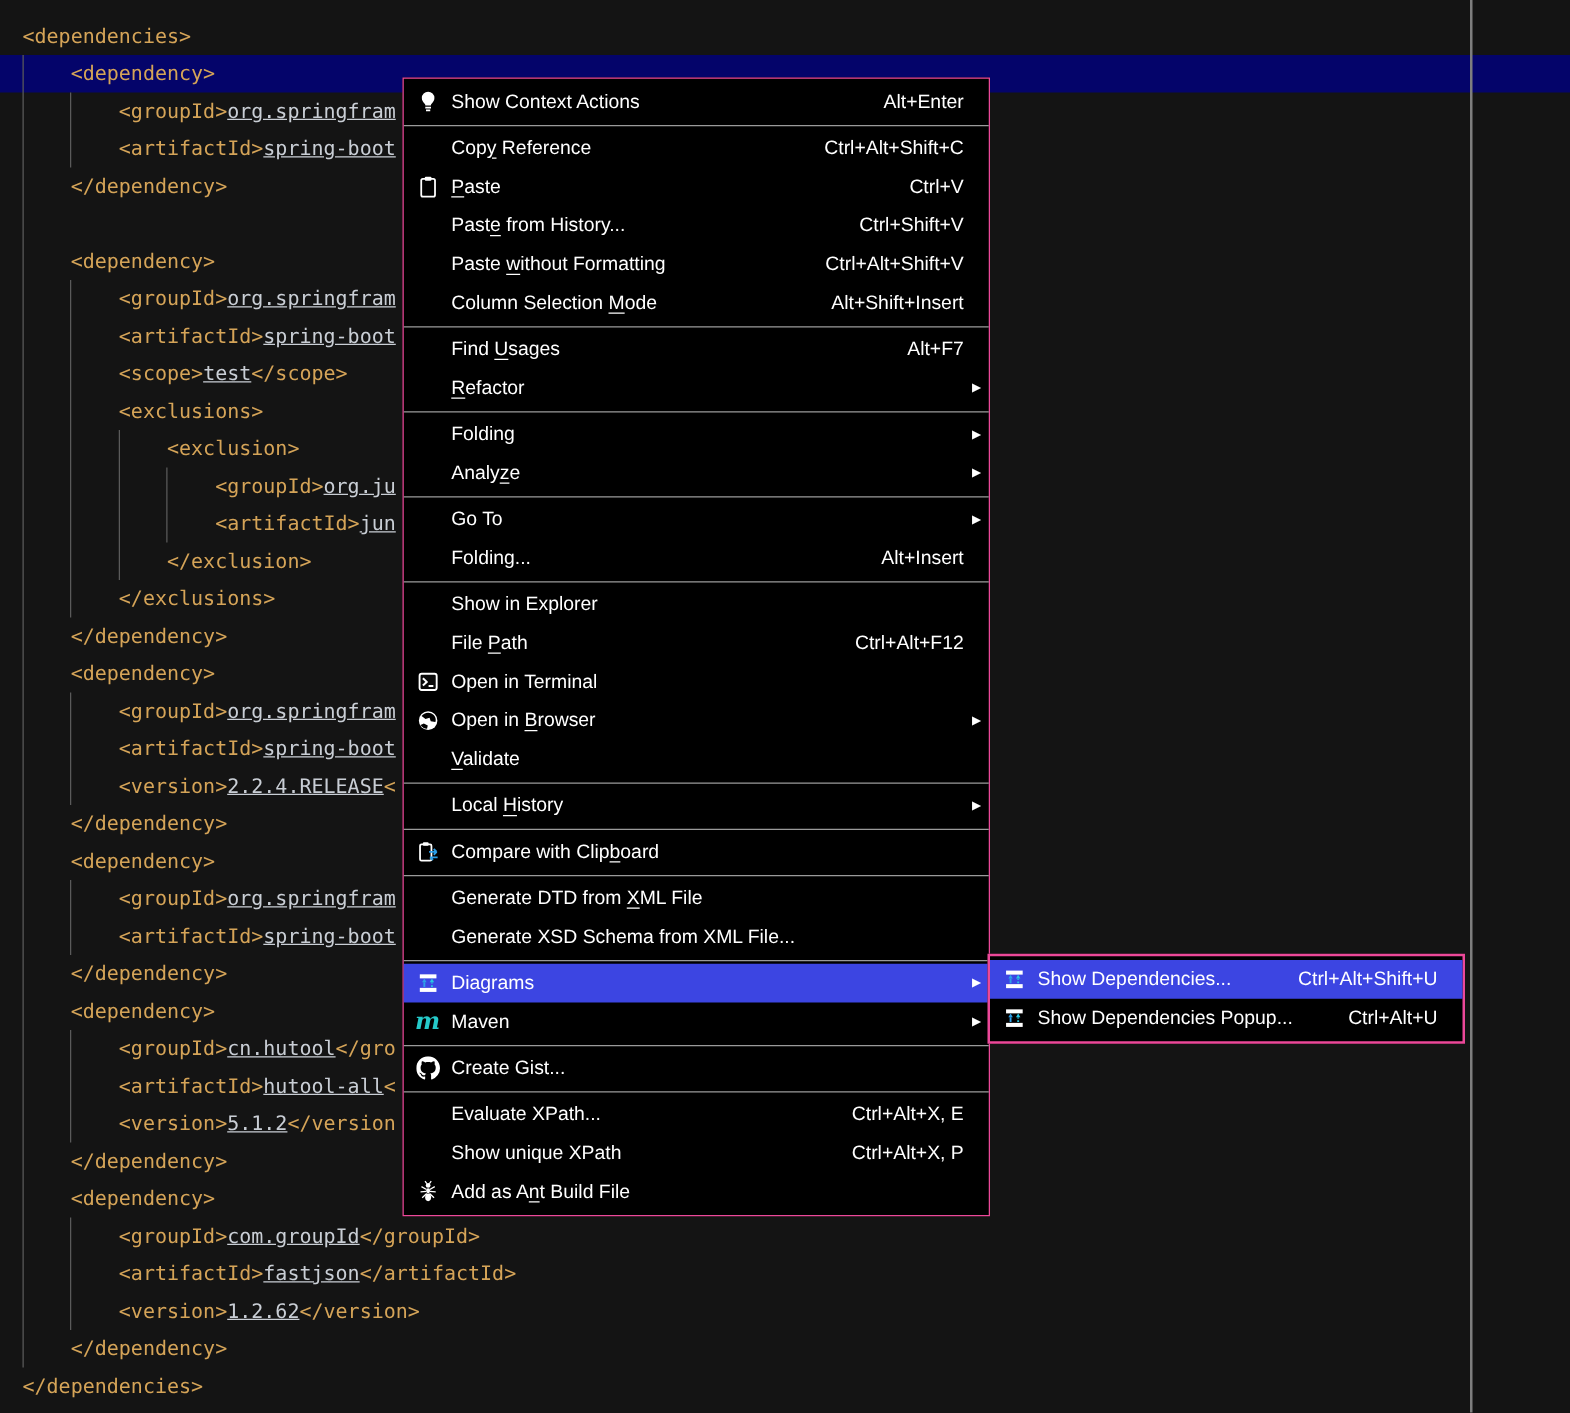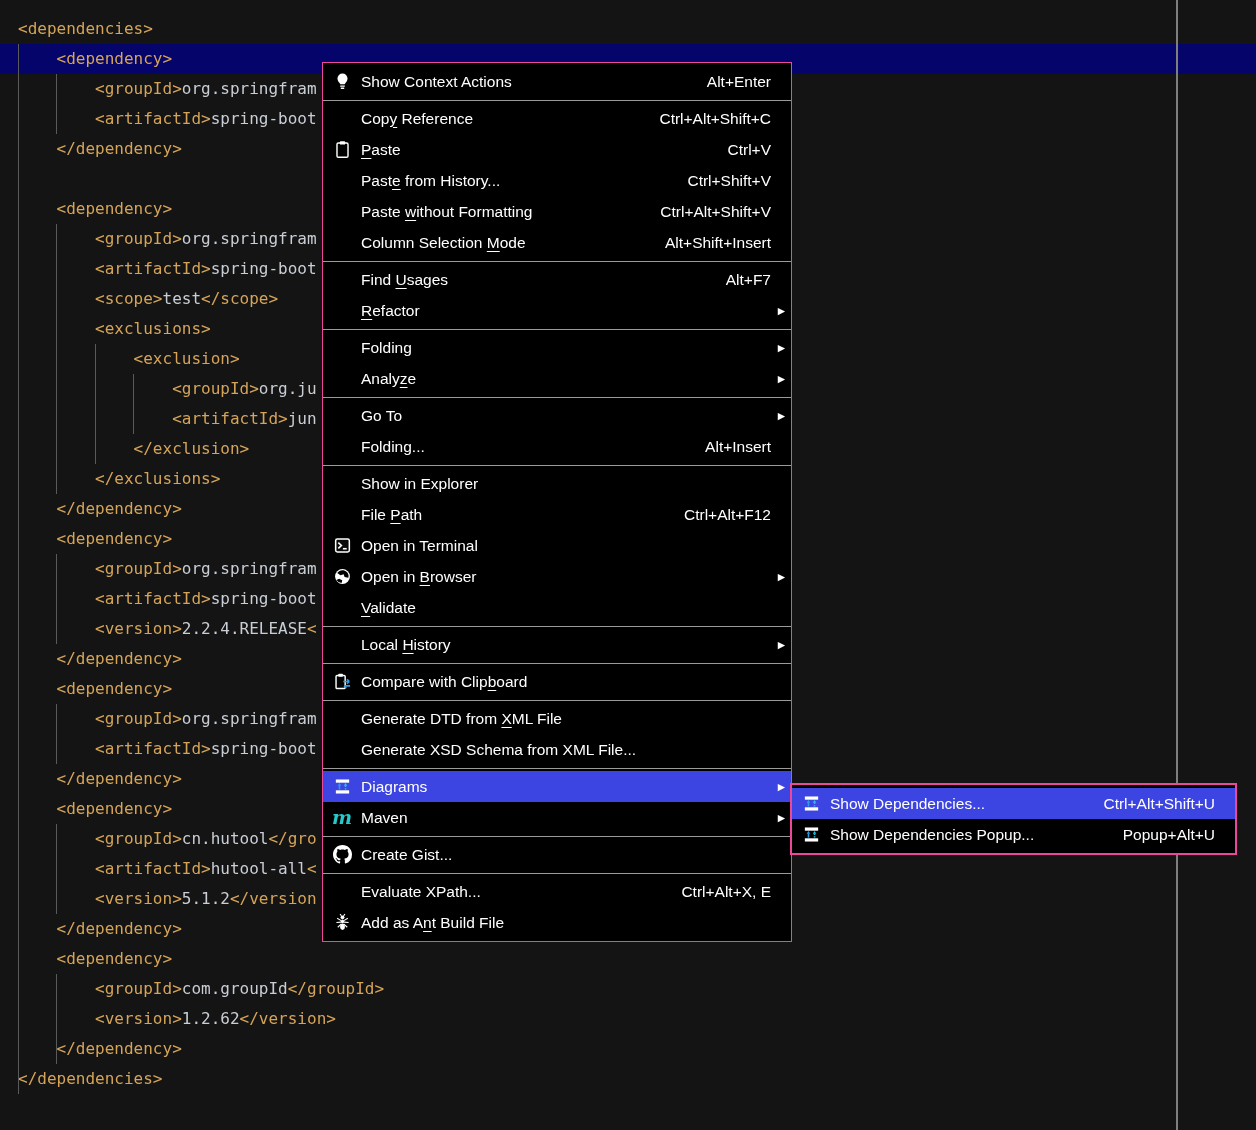--- a/index.html
+++ b/index.html
@@ -11,31 +11,31 @@
   
   .editor{position:absolute;inset:0;}
   #code{
     position:absolute;left:0;top:14px;width:100%;
     font-family:"DejaVu Sans Mono",monospace;font-size:16px;line-height:30px;
     z-index:1;
   }
   .cl{height:30px;white-space:pre;padding-left:18px;}
   .cl.sel{background:var(--sel,#04046a);}
   .tg{color:var(--tag,#d5a458);}
-  .tx{color:var(--txt,#c9ced5);}
+  .tx{color:var(--txt,#c9ced5);text-decoration:underline;}
   #guides{position:absolute;inset:0;z-index:2;pointer-events:none;}
   .guide{position:absolute;width:1px;background:#5a5a5a;}
   .margin-line{position:absolute;top:0;bottom:0;left:1176px;width:2px;background:#7e7e7e;z-index:2;}
   
   .menu{
     position:absolute;background:#000;border:1px solid #ec4899;
     padding:3px 0;z-index:10;box-sizing:border-box;
   }
   #main-menu{left:322px;top:62px;width:470px;}
-  #sub-menu{left:790px;top:783px;width:447px;border-width:2px;}
+  #sub-menu{left:790px;top:763px;width:382px;border-width:2px;}
   .mi{display:flex;align-items:center;height:31px;padding:0 6px 0 8px;color:#fff;font-size:15.5px;}
   .mi.hl{background:var(--hl,#3c45e2);}
   .mi-ic{width:22px;height:20px;margin-right:8px;flex:none;display:flex;align-items:center;justify-content:center;}
   .mi-ic svg{width:19px;height:19px;display:block;}
   .mi-lb{white-space:nowrap;}
   .mi-lb u{text-decoration:underline;text-underline-offset:2.5px;}
   .mi-sc{margin-left:auto;white-space:nowrap;padding-left:24px;}
   .mi-ar{width:12px;flex:none;text-align:right;font-size:9.5px;font-family:"DejaVu Sans",sans-serif;margin-left:2px;}
   .mi-sep{height:1px;background:#9a9a9a;margin:2.5px 0;}
   .mvn{color:var(--maven,#25c9c9);font-style:italic;font-weight:bold;font-size:19px;line-height:1;font-family:"DejaVu Serif",serif;}
@@ -71,20 +71,21 @@
       <div class="cl"><span class="tg">        &lt;groupId&gt;</span><span class="tx">org.springfram</span></div>
       <div class="cl"><span class="tg">        &lt;artifactId&gt;</span><span class="tx">spring-boot</span></div>
       <div class="cl"><span class="tg">    &lt;/dependency&gt;</span></div>
       <div class="cl"><span class="tg">    &lt;dependency&gt;</span></div>
       <div class="cl"><span class="tg">        &lt;groupId&gt;</span><span class="tx">cn.hutool</span><span class="tg">&lt;/gro</span></div>
       <div class="cl"><span class="tg">        &lt;artifactId&gt;</span><span class="tx">hutool-all</span><span class="tg">&lt;</span></div>
       <div class="cl"><span class="tg">        &lt;version&gt;</span><span class="tx">5.1.2</span><span class="tg">&lt;/version</span></div>
       <div class="cl"><span class="tg">    &lt;/dependency&gt;</span></div>
       <div class="cl"><span class="tg">    &lt;dependency&gt;</span></div>
       <div class="cl"><span class="tg">        &lt;groupId&gt;</span><span class="tx">com.groupId</span><span class="tg">&lt;/groupId&gt;</span></div>
+      <div class="cl"><span class="tg">        &lt;artifactId&gt;</span><span class="tx">fastjson</span><span class="tg">&lt;/artifactId&gt;</span></div>
       <div class="cl"><span class="tg">        &lt;version&gt;</span><span class="tx">1.2.62</span><span class="tg">&lt;/version&gt;</span></div>
       <div class="cl"><span class="tg">    &lt;/dependency&gt;</span></div>
       <div class="cl"><span class="tg">&lt;/dependencies&gt;</span></div>
     </div>
   <div id="guides">
       <div class="guide" style="left: 18px; top: 44px; height: 1050px;"></div>
       <div class="guide" style="left: 56px; top: 74px; height: 60px;"></div>
       <div class="guide" style="left: 56px; top: 224px; height: 270px;"></div>
       <div class="guide" style="left: 95px; top: 344px; height: 120px;"></div>
       <div class="guide" style="left: 133px; top: 374px; height: 60px;"></div>
@@ -295,20 +296,26 @@
       <span class="mi-ar"></span>
     </div>
     <div class="mi-sep"></div>
     <div class="mi">
       <span class="mi-ic"></span>
       <span class="mi-lb">Evaluate XPath...</span>
       <span class="mi-sc">Ctrl+Alt+X, E</span>
       <span class="mi-ar"></span>
     </div>
     <div class="mi">
+      <span class="mi-ic"></span>
+      <span class="mi-lb">Show unique XPath</span>
+      <span class="mi-sc">Ctrl+Alt+X, P</span>
+      <span class="mi-ar"></span>
+    </div>
+    <div class="mi">
       <span class="mi-ic">
         <svg viewBox="0 0 20 20">
           <g fill="#fff">
             <circle cx="10" cy="4.6" r="2"></circle>
             <ellipse cx="10" cy="9" rx="1.7" ry="2.1"></ellipse>
             <ellipse cx="10" cy="14.6" rx="2.5" ry="3.2"></ellipse>
           </g>
           <g stroke="#fff" stroke-width="1.1" fill="none">
             <path d="M8.6 8 4.4 5.6M8.4 9.6 3.6 10M8.8 11.4 5 15M11.4 8l4.2-2.4M11.6 9.6l4.8.4M11.2 11.4 15 15M8.9 3 7.4 1M11.1 3l1.5-2"></path>
           </g>
@@ -340,16 +347,16 @@
         <svg viewBox="0 0 20 20">
           <rect x="3" y="2.6" width="14" height="3.4" fill="#fff"></rect>
           <rect x="3" y="14" width="14" height="3.4" fill="#fff"></rect>
           <path d="M6.8 13.2V9.2" stroke="#2d9fe8" stroke-width="1.6"></path>
           <path d="M6.8 6.2 4.9 9.2h3.8z" fill="#2d9fe8"></path>
           <path d="M13.2 13.2v-1.4m0-1.4v-1" stroke="#27c6e2" stroke-width="1.6"></path>
           <path d="M13.2 6.2 11.3 9.2h3.8z" fill="#27c6e2"></path>
         </svg>
       </span>
       <span class="mi-lb">Show Dependencies Popup...</span>
-      <span class="mi-sc">Popup+Alt+U</span>
+      <span class="mi-sc">Ctrl+Alt+U</span>
       <span class="mi-ar"></span>
     </div>
   </div>
 
 </body></html>

